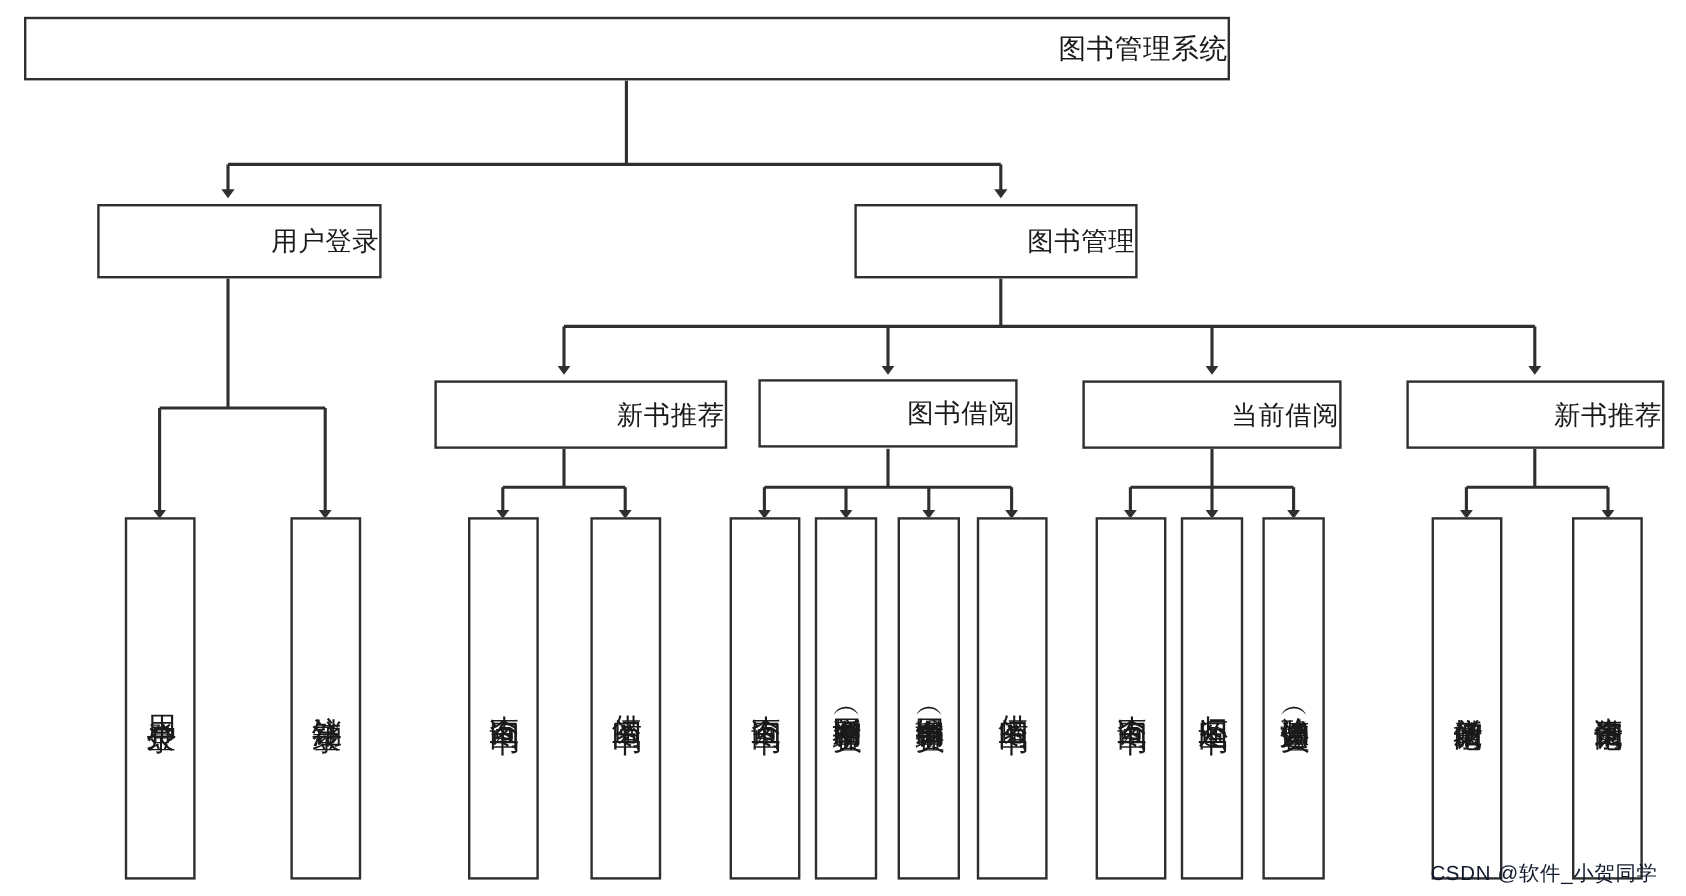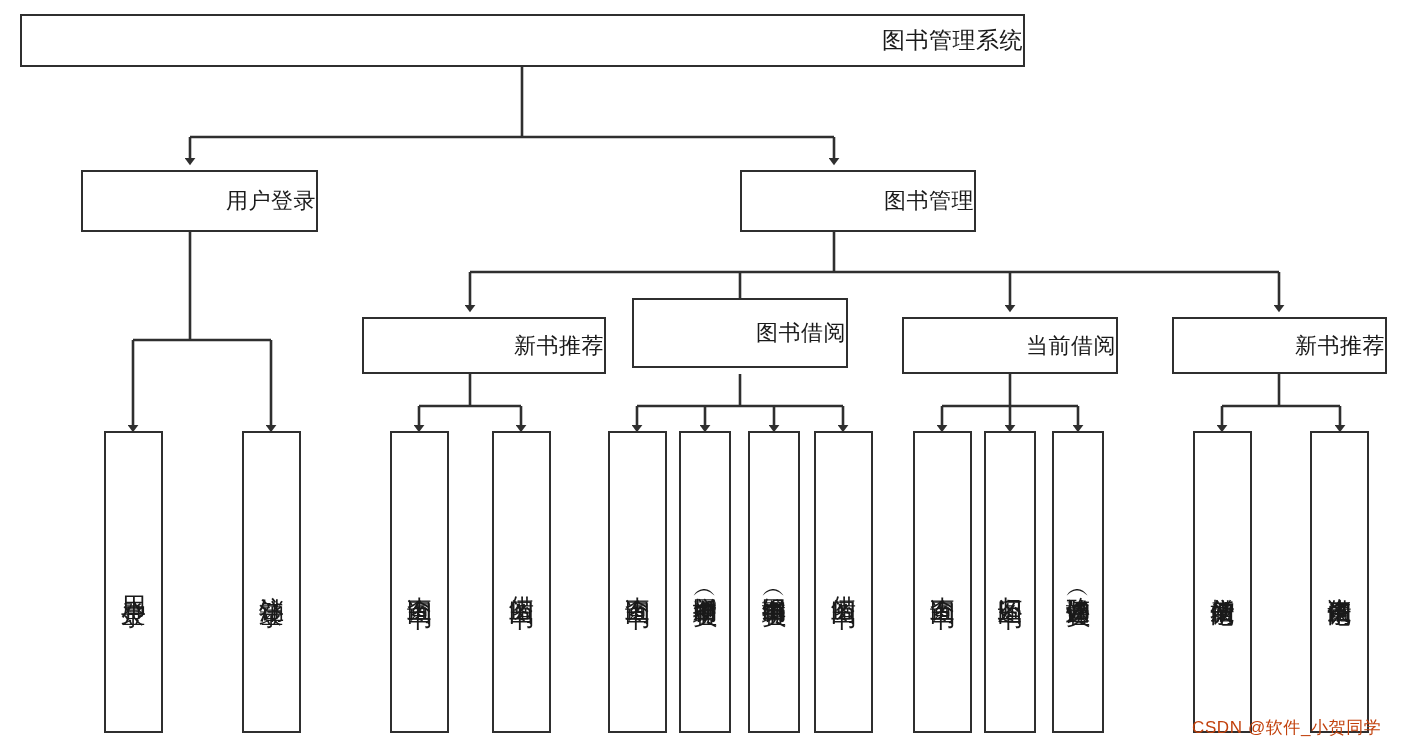--- a/index.html
+++ b/index.html
@@ -56,21 +56,21 @@
     letter-spacing:3px;
     max-height:100%;
   }
   .node.vert.tall .lbl{
     font-size:24px;
     letter-spacing:1px;
   }
   .watermark{
     position:absolute;
     font-size:17px;
-    color:#c2410c;
+    color:#0f172a;
     white-space:nowrap;
     letter-spacing:0.6px;
     user-select:none;
   }
 </style>
 </head>
 <body>
 
 <div id="canvas">
 
@@ -125,29 +125,29 @@
   </svg>
 
   <div class="node horiz root" style="left:20px;top:14px;width:1005px;height:53px;">
     <span class="lbl">图书管理系统</span>
   </div>
 
   <div class="node horiz" style="left:81px;top:170px;width:237px;height:62px;">
     <span class="lbl">用户登录</span>
   </div>
 
-  <div class="node horiz" style="left:740px;top:170px;width:236px;height:62px;">
+  <div class="node horiz" style="left:712px;top:170px;width:236px;height:62px;">
     <span class="lbl">图书管理</span>
   </div>
 
   <div class="node horiz" style="left:362px;top:317px;width:244px;height:57px;">
     <span class="lbl">新书推荐</span>
   </div>
 
-  <div class="node horiz" style="left:632px;top:298px;width:216px;height:70px;padding-left:27px;">
+  <div class="node horiz" style="left:632px;top:316px;width:216px;height:57px;padding-left:27px;">
     <span class="lbl">图书借阅</span>
   </div>
 
   <div class="node horiz" style="left:902px;top:317px;width:216px;height:57px;padding-left:45px;">
     <span class="lbl">当前借阅</span>
   </div>
 
   <div class="node horiz" style="left:1172px;top:317px;width:215px;height:57px;">
     <span class="lbl">新书推荐</span>
   </div>

